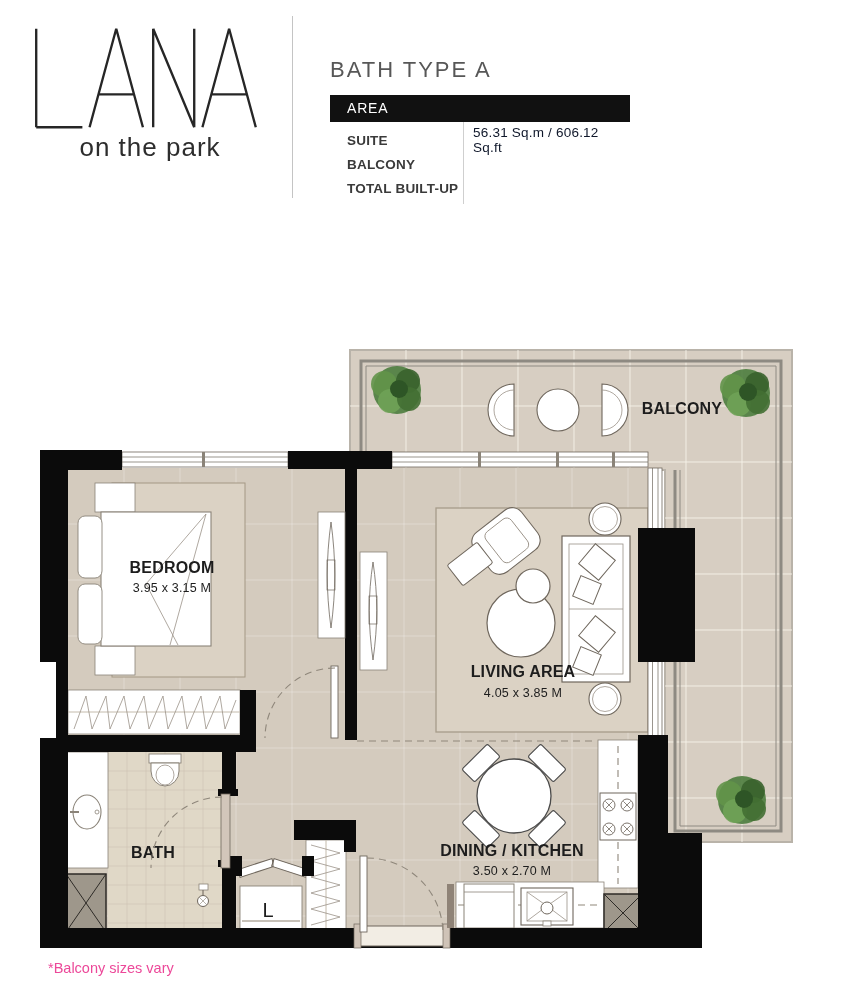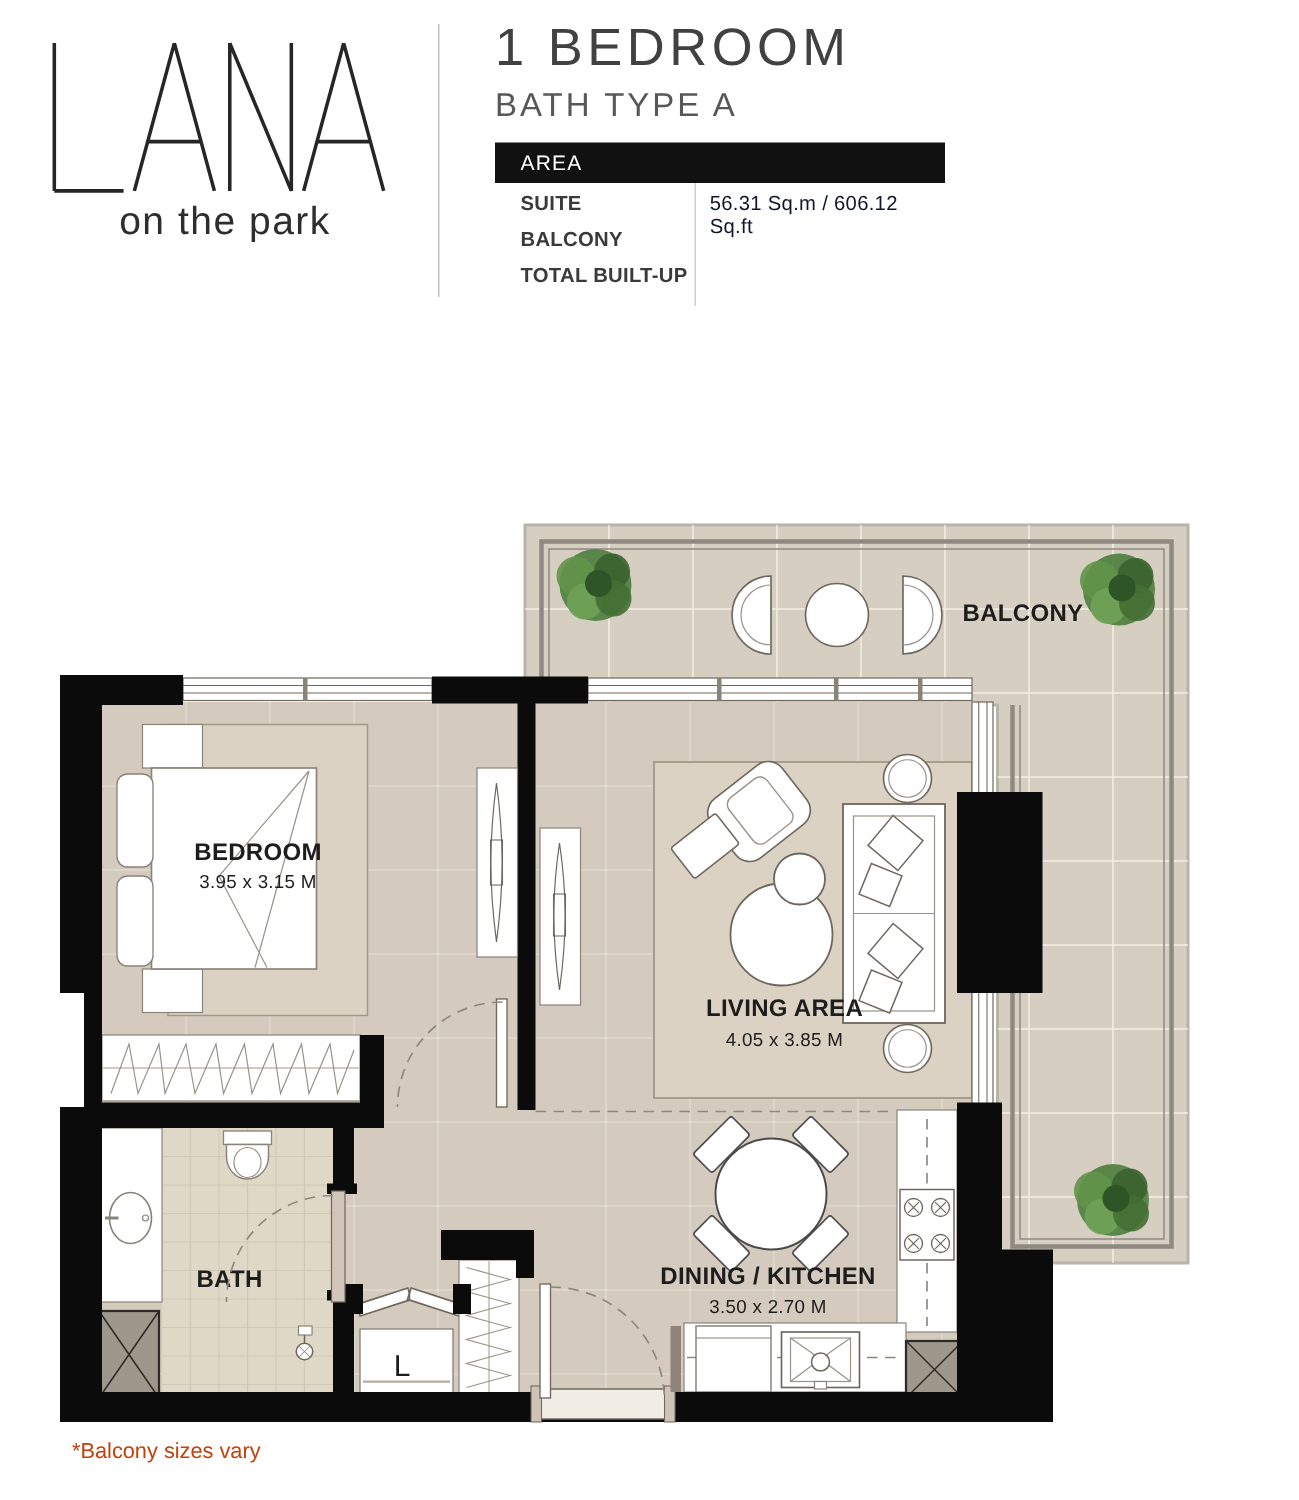--- a/index.html
+++ b/index.html
@@ -14,25 +14,25 @@
   .unit-title{position:absolute;left:330px;top:12px;font-size:35px;font-weight:300;
               color:#414141;letter-spacing:3px;}
   .unit-subtitle{position:absolute;left:330px;top:57px;font-size:22px;font-weight:400;
                  color:#575757;letter-spacing:2px;}
   
   .area-table{position:absolute;left:330px;top:95px;width:300px;}
   .area-header{height:27px;line-height:27px;background:var(--tableHeaderBg,#111);color:#fff;
                font-size:14px;font-weight:normal;padding-left:17px;letter-spacing:.8px;box-sizing:border-box;}
   .area-body{position:relative;padding:6px 0 4px 0;}
   .area-col-divider{position:absolute;left:133px;top:0;bottom:0;width:1px;background:#cfcfcf;}
-  .area-row{display:flex;height:24px;align-items:flex-start;}
+  .area-row{display:flex;height:24px;align-items:center;}
   .area-label{width:133px;padding-left:17px;box-sizing:border-box;font-size:13.5px;
               font-weight:bold;color:#3a3a3a;letter-spacing:.2px;}
   .area-value{padding-left:11px;font-size:13.5px;color:#0f172a;letter-spacing:.2px;}
-  .footnote{position:absolute;left:48px;top:960px;font-size:14.5px;color:#c2410c;}
+  .footnote{position:absolute;left:48px;top:960px;font-size:14.5px;color:#ec4899;}
   
   .wall{fill:var(--wall,#0b0b0b);}
   .floor{fill:var(--floor,#d4cbbe);}
   .bfloor{fill:var(--balconyFloor,#d7cec2);}
   .tile{fill:var(--bathTile,#e0d8c7);}
   .rug{fill:var(--rug,#dbd2c4);stroke:#a79c8a;stroke-width:1.3;}
   .shaftbox{fill:var(--shaft,#9e978b);stroke:#2e2b27;stroke-width:1.5;}
   .shaftline{stroke:#2e2b27;stroke-width:1;}
   .white{fill:#fff;stroke:#6f675d;stroke-width:1.1;}
   .wthin{fill:#fff;stroke:#8a8378;stroke-width:.8;}
@@ -57,21 +57,20 @@
       <path d="M8,2 V98 M8,98 H53"></path>
       <path d="M86,2 L60,98 M86,2 L112,98 M69,66 H103"></path>
       <path d="M122,98 V2 M122,2 L162,98 M162,98 V2"></path>
       <path d="M196,2 L170,98 M196,2 L222,98 M179,66 H213"></path>
     </g>
   </svg>
   <div class="tagline">on the park</div>
 
   <div class="vdivider"></div>
 
-  <div class="unit-title">1 BEDROOM</div>
   <div class="unit-subtitle">BATH TYPE A</div>
 
   <div class="area-table">
     <div class="area-header">AREA</div>
     <div class="area-body">
       <div class="area-col-divider"></div>
       <div class="area-row">
         <div class="area-label">SUITE</div>
         <div class="area-value">56.31 Sq.m / 606.12 Sq.ft</div>
       </div>

